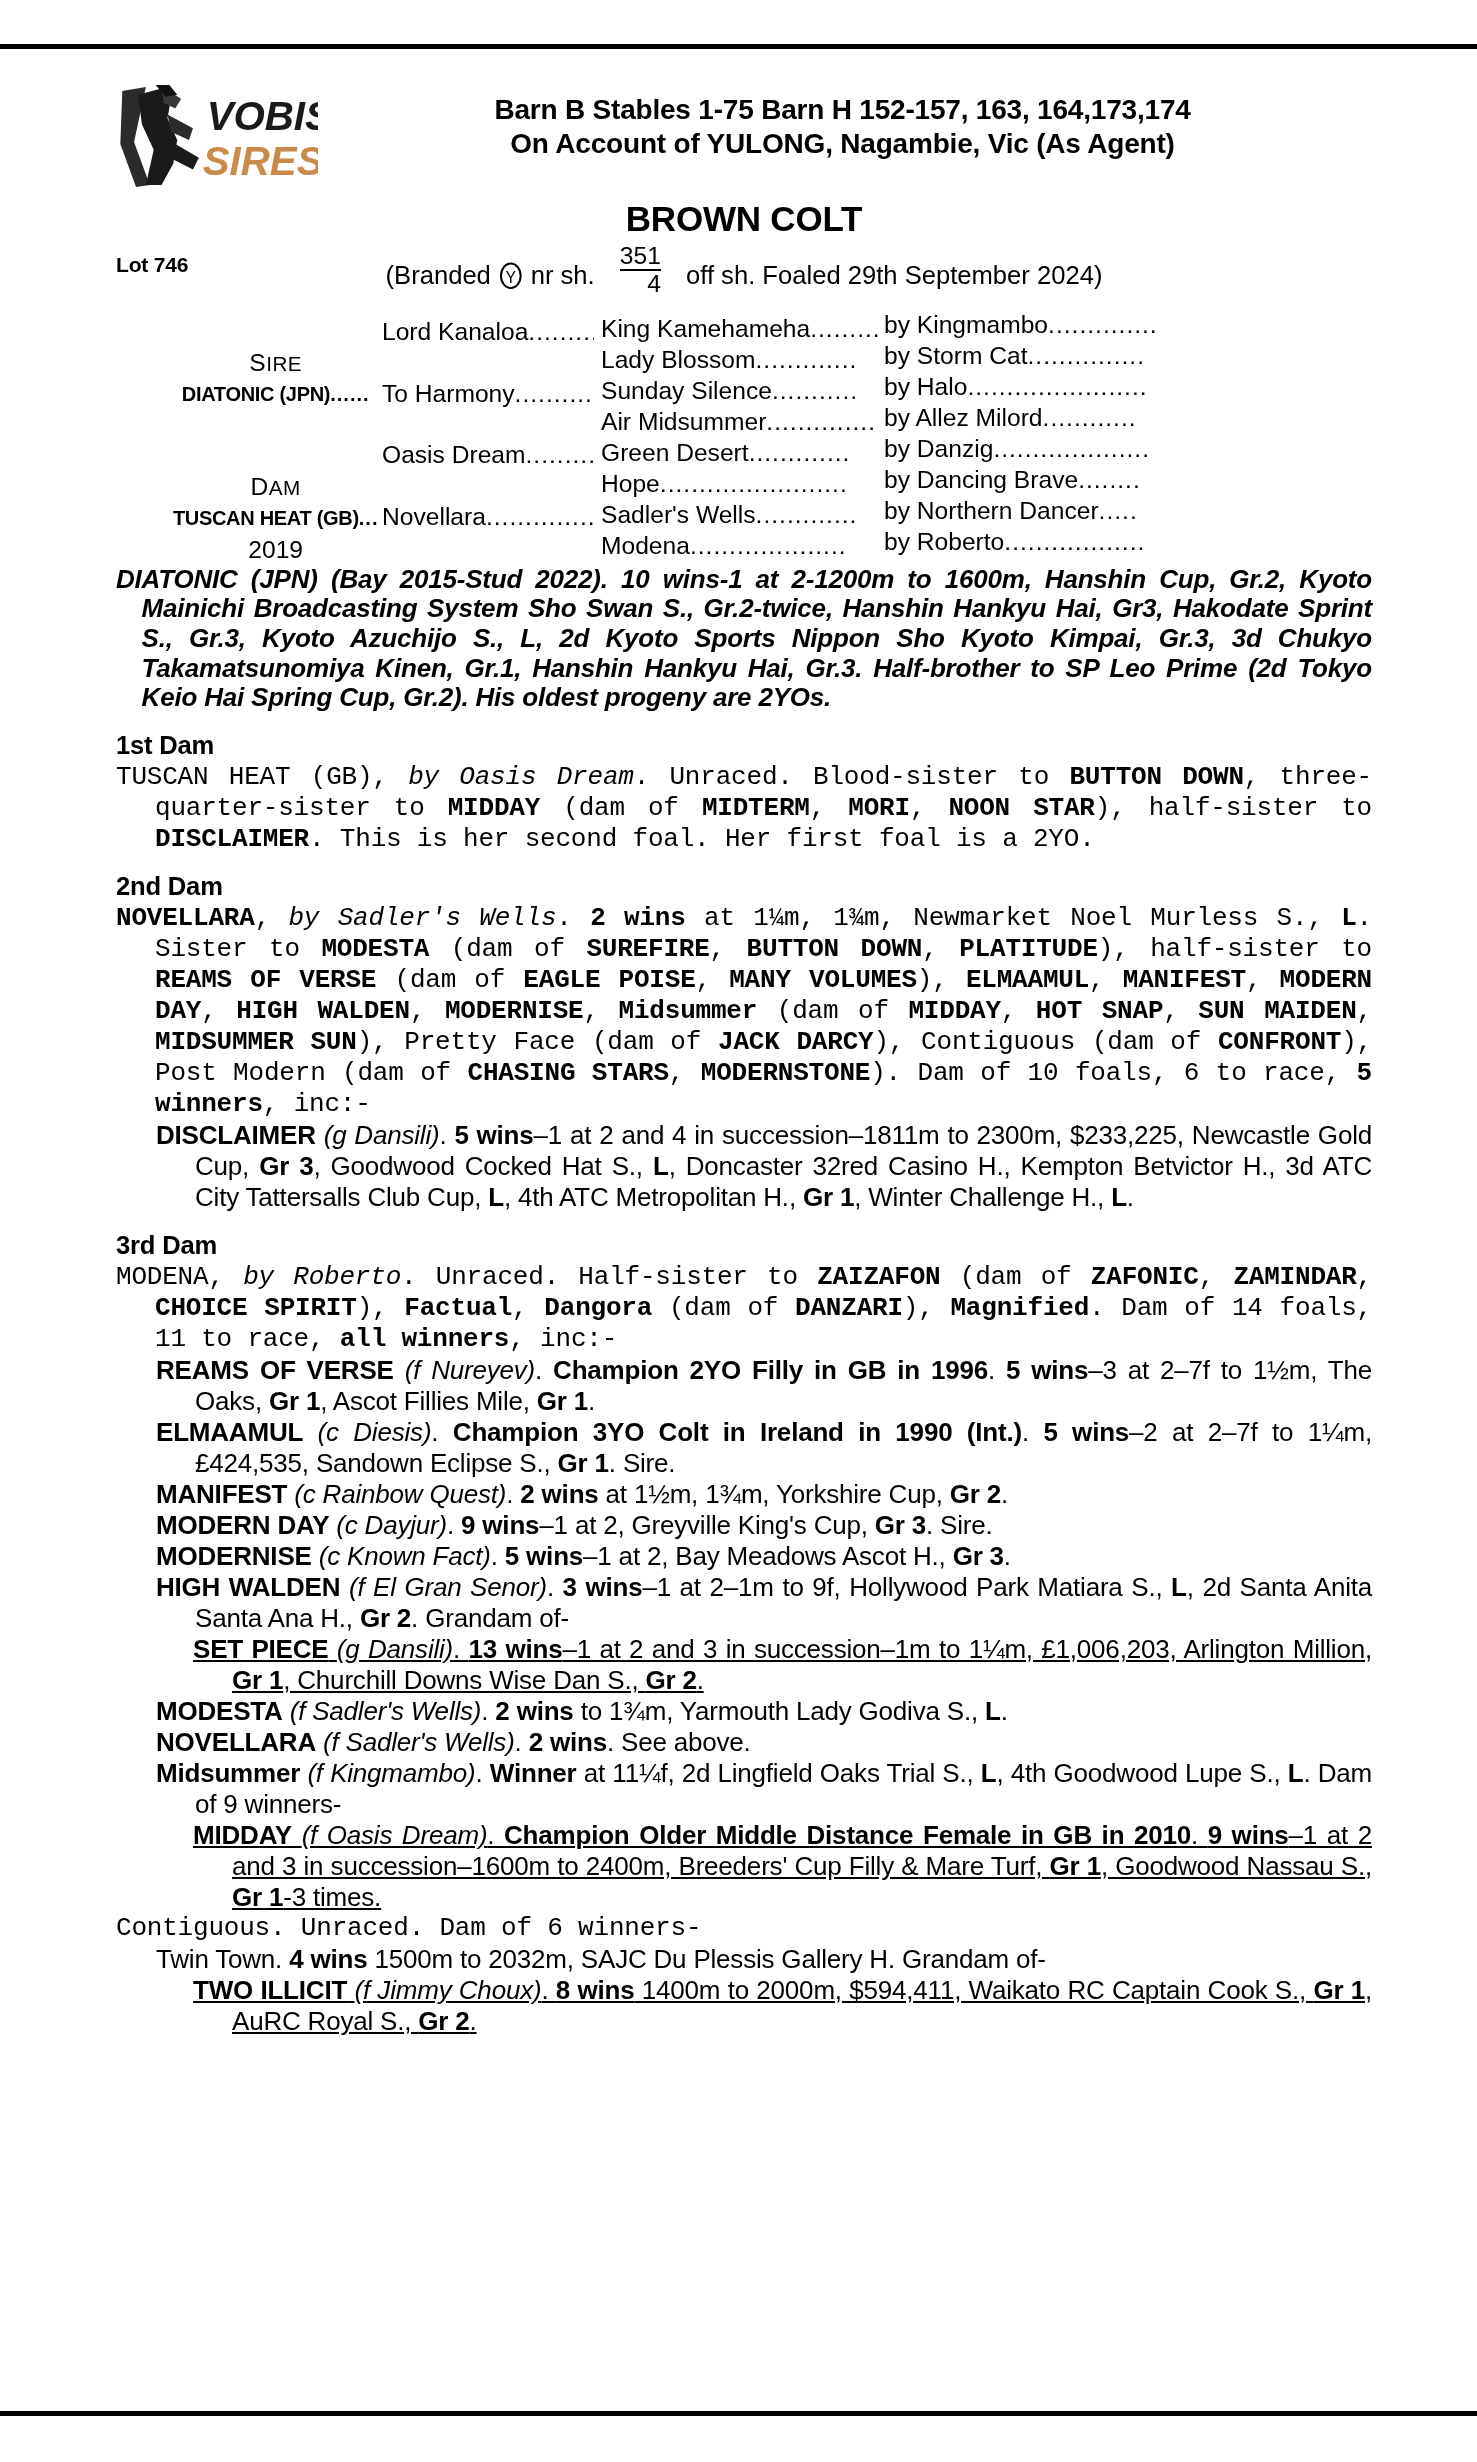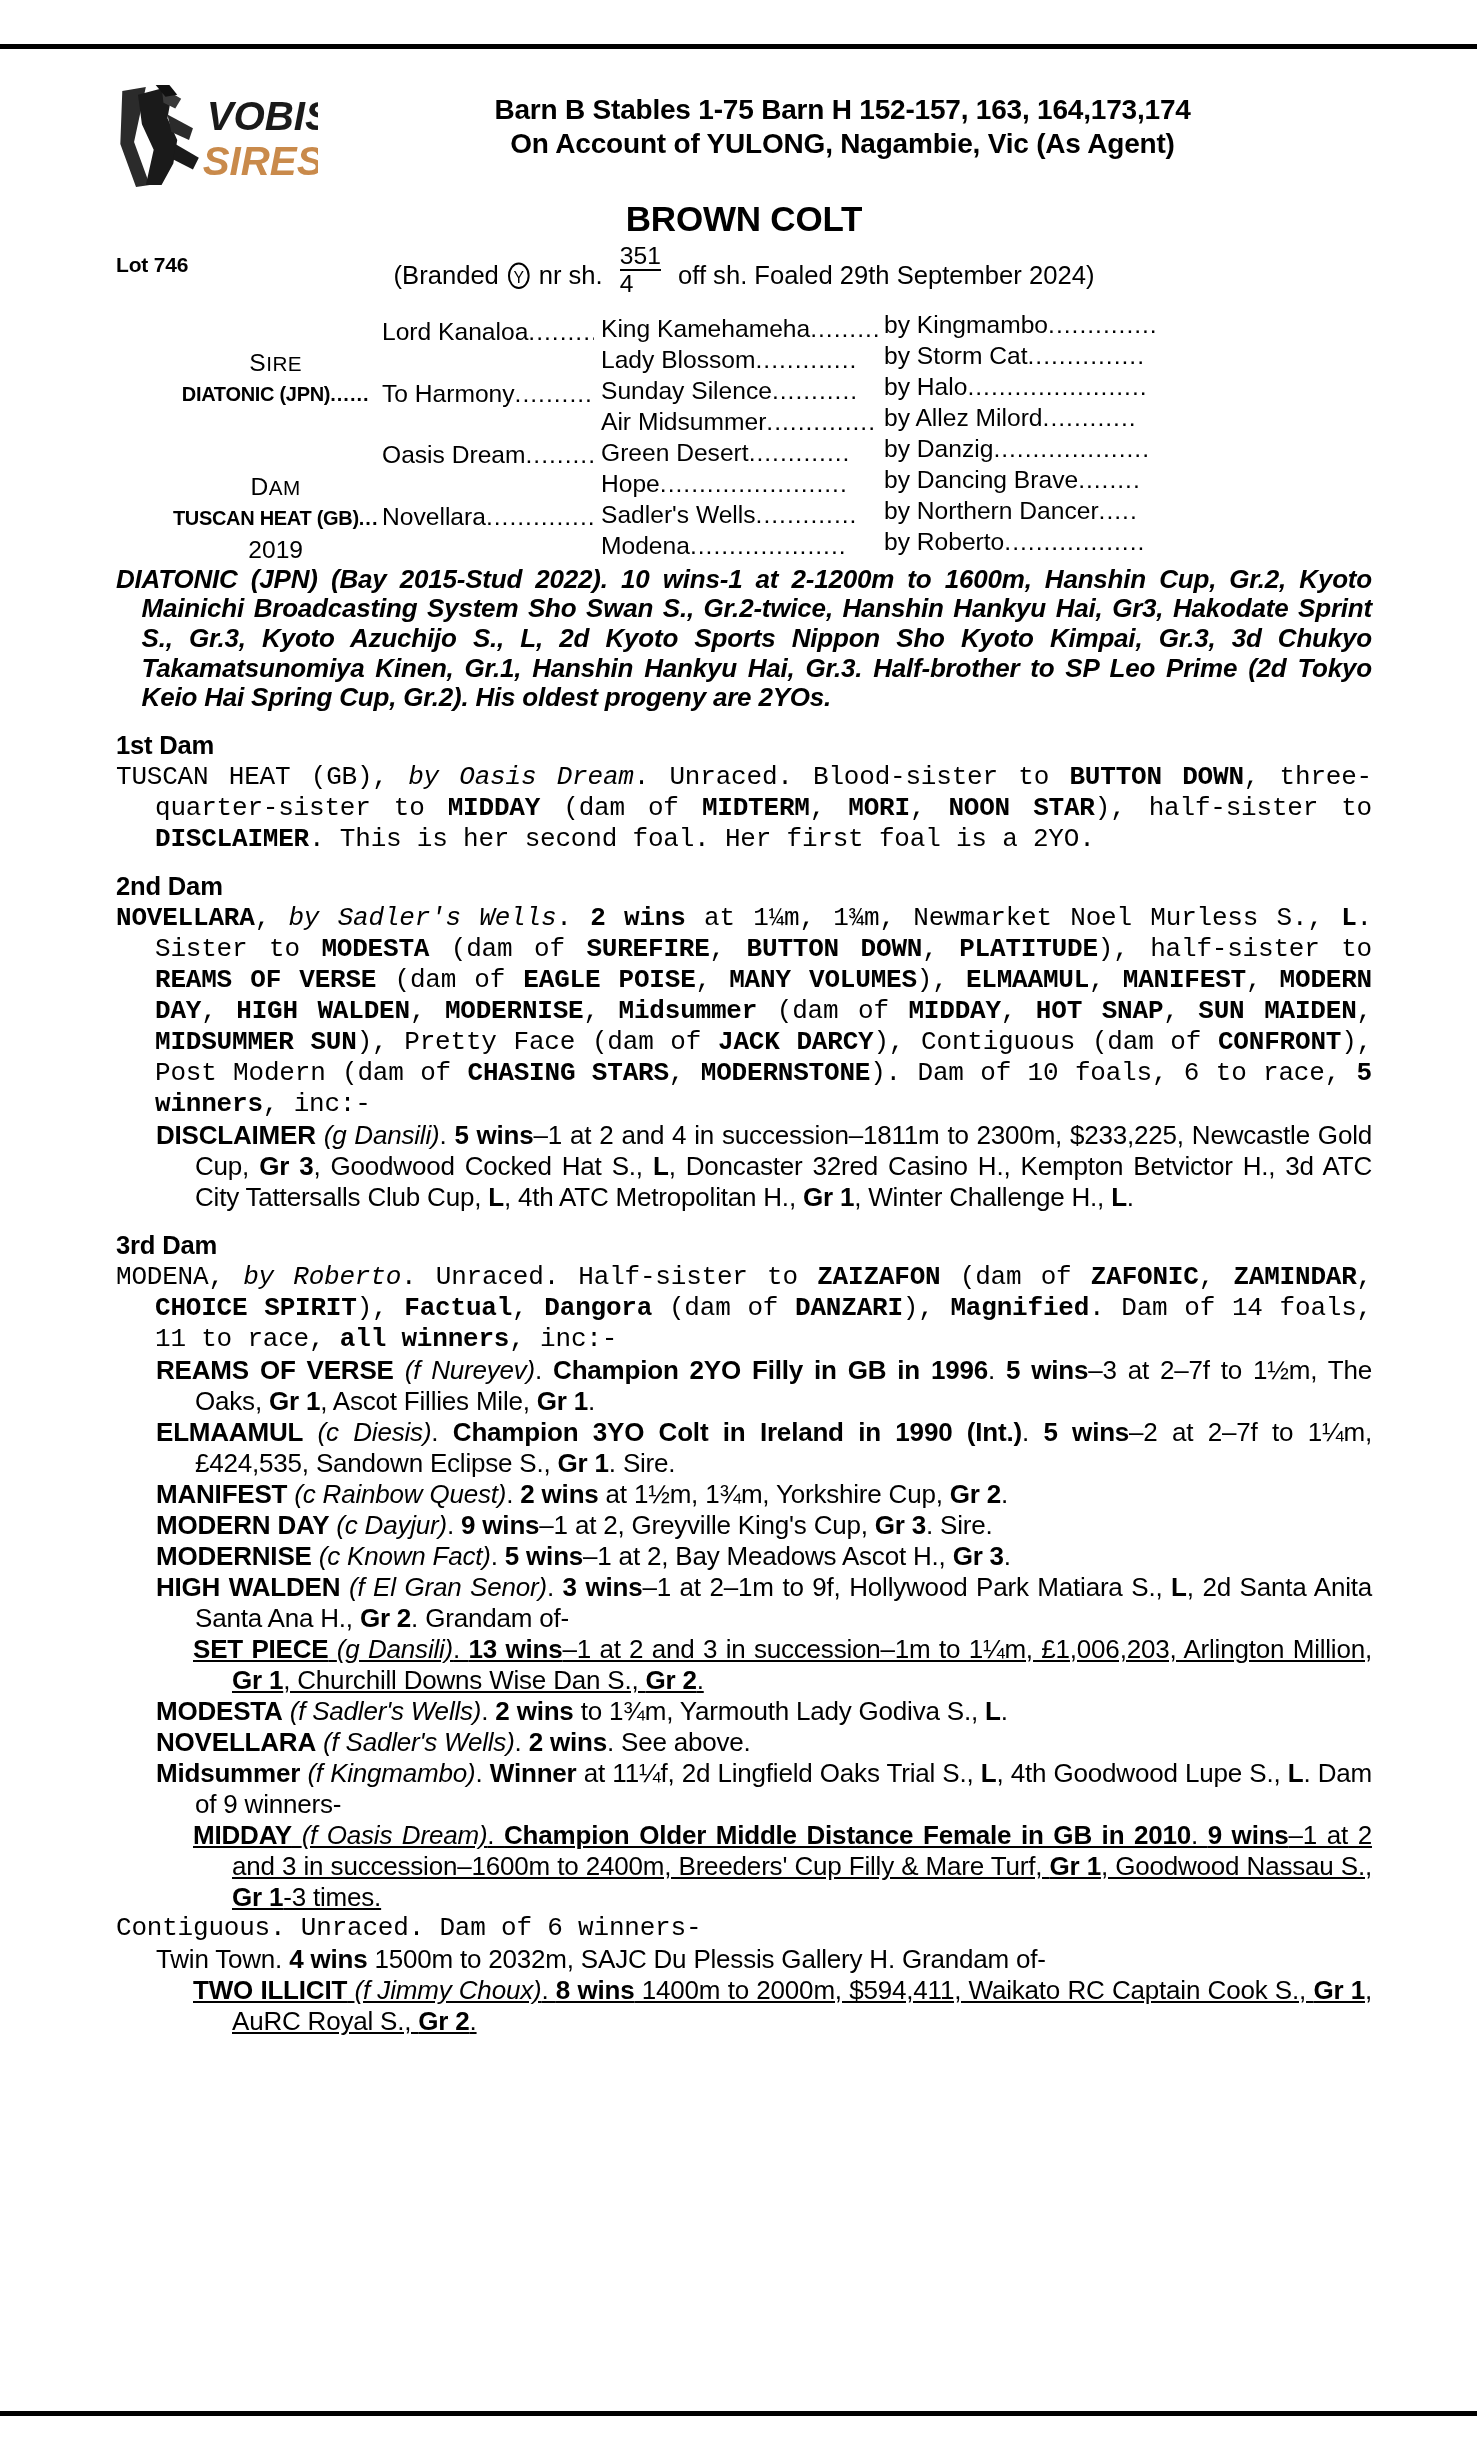--- a/index.html
+++ b/index.html
@@ -40,22 +40,22 @@
     letter-spacing:-0.2px;line-height:43px;padding-top:3.9px;
   }
   .branded{
     text-align:center;font-size:25.6px;line-height:31.5px;margin-top:3.9px;
     white-space:nowrap;
   }
   .brand-glyph{
     display:inline-block;width:25.6px;height:31.5px;vertical-align:-6.9px;
   }
   .frac{
-    display:inline-block;vertical-align:-8.9px;text-align:left;
-    line-height:1.0;margin:0 10px;
+    display:inline-block;vertical-align:-8.9px;text-align:right;
+    line-height:1.0;margin:0 18px;
   }
   .frac .num{display:block;font-size:24.6px;}
   .frac .bar{display:block;height:2px;background:#000;margin:1px 0;}
   .frac .den{display:block;font-size:24.6px;}
 
   
   .ped{
     position:relative;margin-top:5.9px;height:246px;
     font-size:24.6px;line-height:31px;
   }

